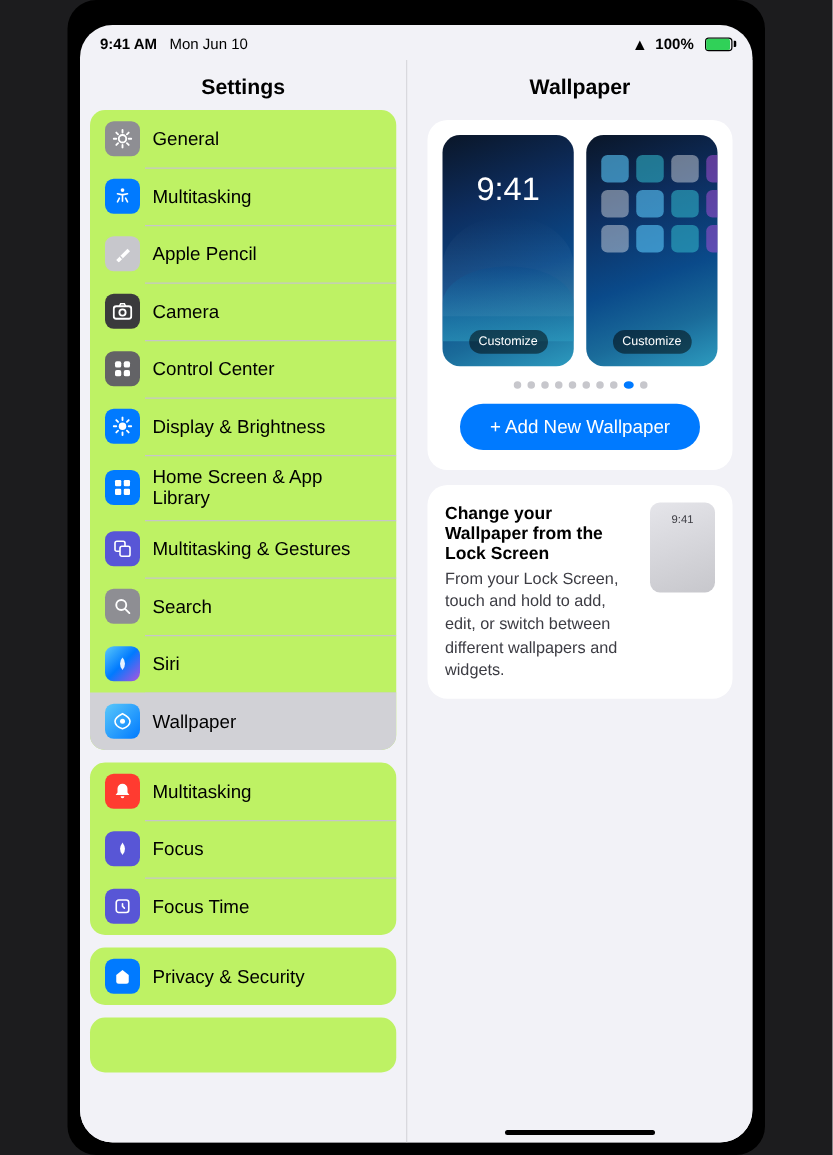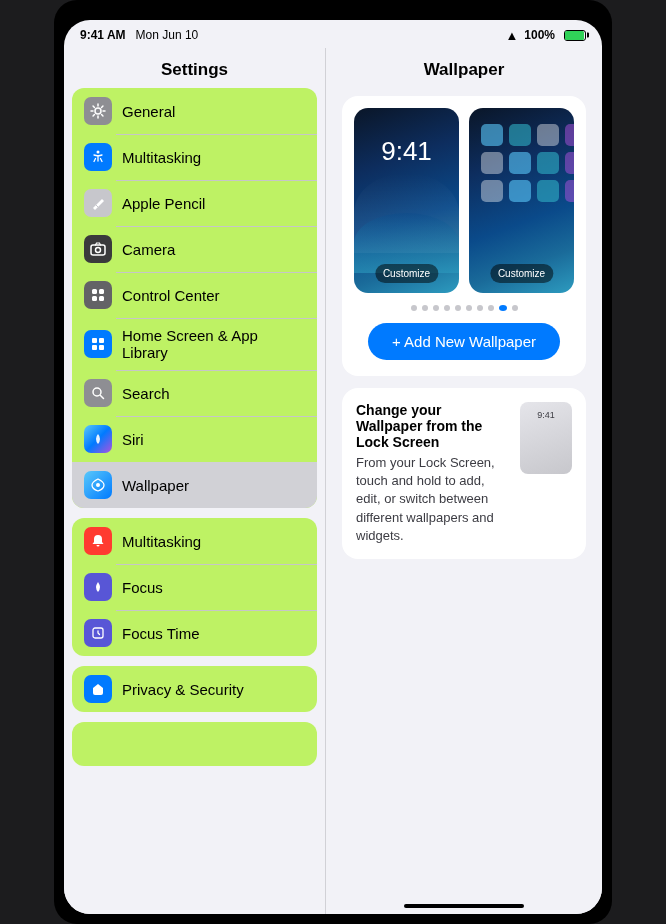--- a/index.html
+++ b/index.html
@@ -458,29 +458,47 @@
                 <svg width="14" height="14" viewBox="0 0 14 14" fill="none">
                     <rect x="1" y="1" width="5" height="5" rx="1.5" fill="white"></rect>
                     <rect x="8" y="1" width="5" height="5" rx="1.5" fill="white"></rect>
                     <rect x="1" y="8" width="5" height="5" rx="1.5" fill="white"></rect>
                     <rect x="8" y="8" width="5" height="5" rx="1.5" fill="white"></rect>
                   </svg>
               </div>
               <span class="sidebar-item-label">Control Center</span>
             </div>
             <div class="sidebar-item">
+              <div class="sidebar-item-icon icon-blue">
+                <svg width="16" height="16" viewBox="0 0 16 16" fill="white">
+                    <circle cx="8" cy="8" r="3" fill="white"></circle>
+                    <path d="M8 1v2M8 13v2M1 8h2M13 8h2M3.05 3.05l1.41 1.41M11.54 11.54l1.41 1.41M3.05 12.95l1.41-1.41M11.54 4.46l1.41-1.41" stroke="white" stroke-width="1.5" stroke-linecap="round"></path>
+                  </svg>
+              </div>
+              <span class="sidebar-item-label">Display &amp; Brightness</span>
+            </div>
+            <div class="sidebar-item">
               <div class="sidebar-item-icon" style="background:#007aff;">
                 <svg width="14" height="14" viewBox="0 0 14 14" fill="none">
                     <rect x="1" y="1" width="5" height="5" rx="1" fill="white"></rect>
                     <rect x="8" y="1" width="5" height="5" rx="1" fill="white"></rect>
                     <rect x="1" y="8" width="5" height="5" rx="1" fill="white"></rect>
                     <rect x="8" y="8" width="5" height="5" rx="1" fill="white"></rect>
                   </svg>
               </div>
               <span class="sidebar-item-label">Home Screen &amp; App Library</span>
+            </div>
+            <div class="sidebar-item">
+              <div class="sidebar-item-icon" style="background:#5856d6;">
+                <svg width="14" height="14" viewBox="0 0 14 14" fill="none">
+                    <rect x="1" y="1" width="8" height="8" rx="1.5" fill="none" stroke="white" stroke-width="1.3"></rect>
+                    <rect x="5" y="5" width="8" height="8" rx="1.5" fill="#5856d6" stroke="white" stroke-width="1.3"></rect>
+                  </svg>
+              </div>
+              <span class="sidebar-item-label">Multitasking &amp; Gestures</span>
             </div>
             <div class="sidebar-item">
               <div class="sidebar-item-icon" style="background:#8e8e93;">
                 <svg width="14" height="14" viewBox="0 0 14 14" fill="none">
                     <circle cx="6" cy="6" r="4" stroke="white" stroke-width="1.5"></circle>
                     <path d="M9.5 9.5l3 3" stroke="white" stroke-width="1.5" stroke-linecap="round"></path>
                   </svg>
               </div>
               <span class="sidebar-item-label">Search</span>
             </div>

